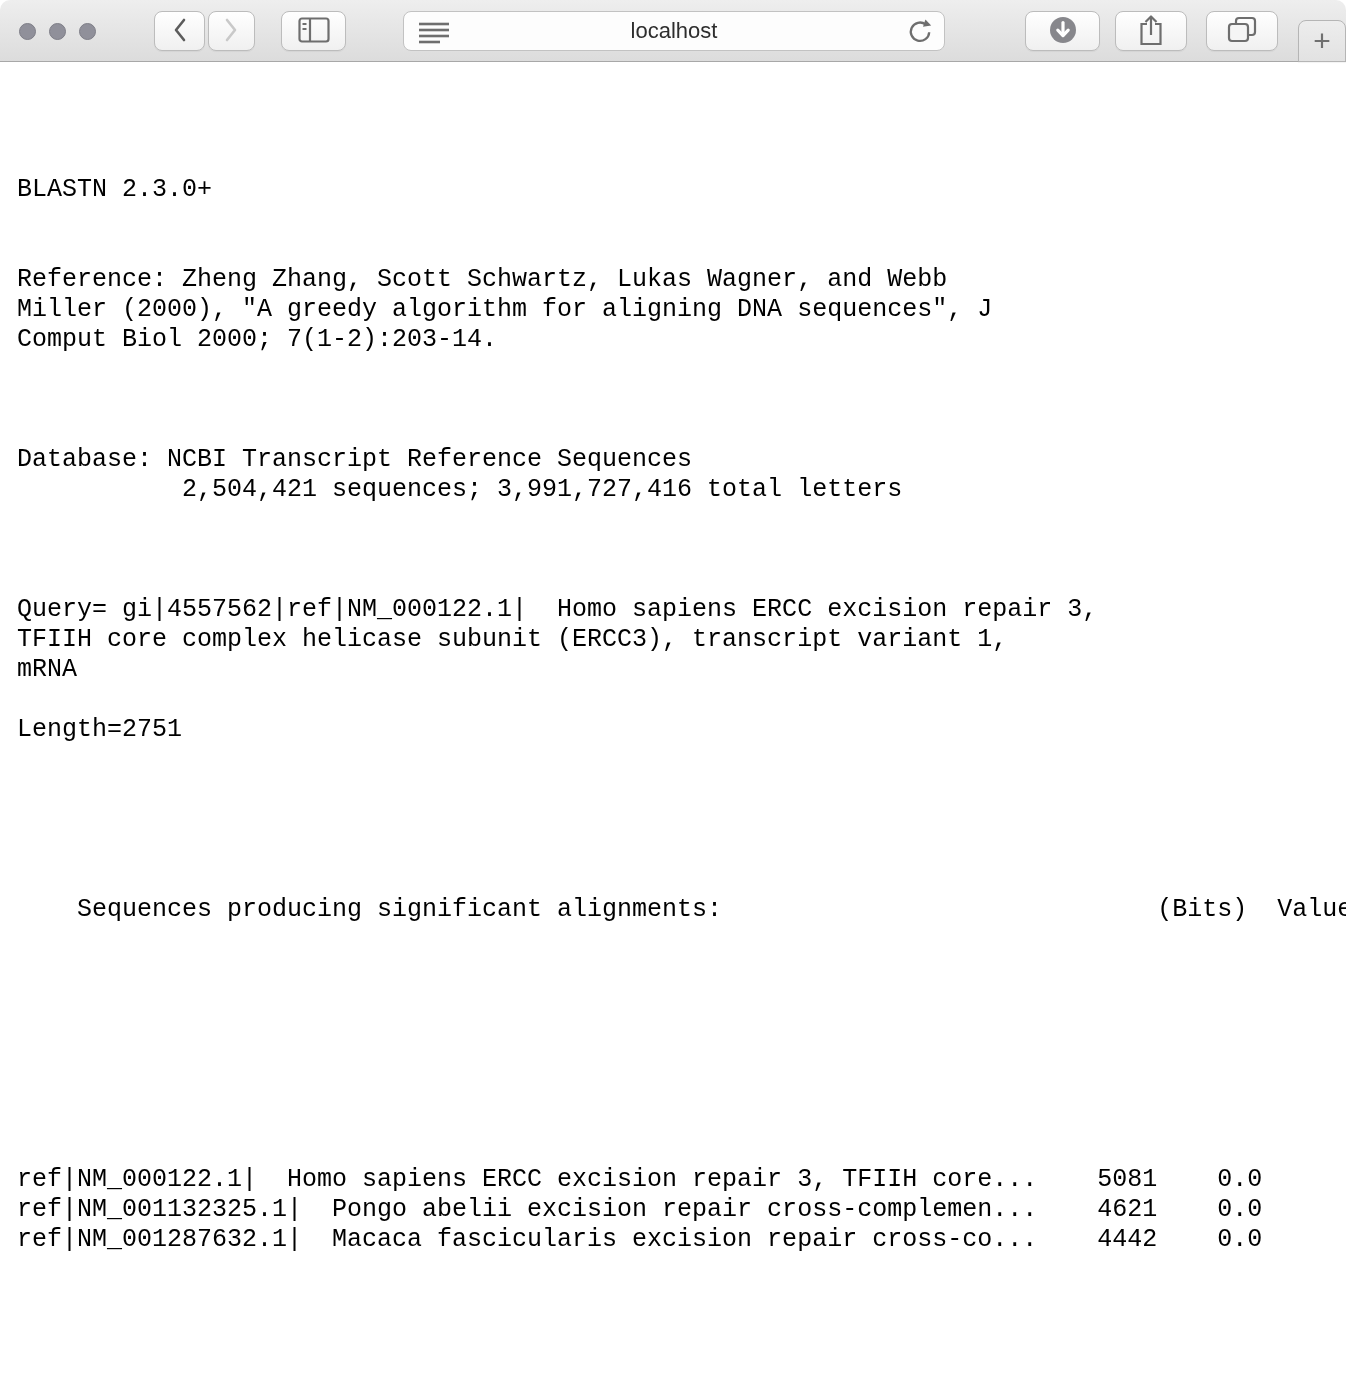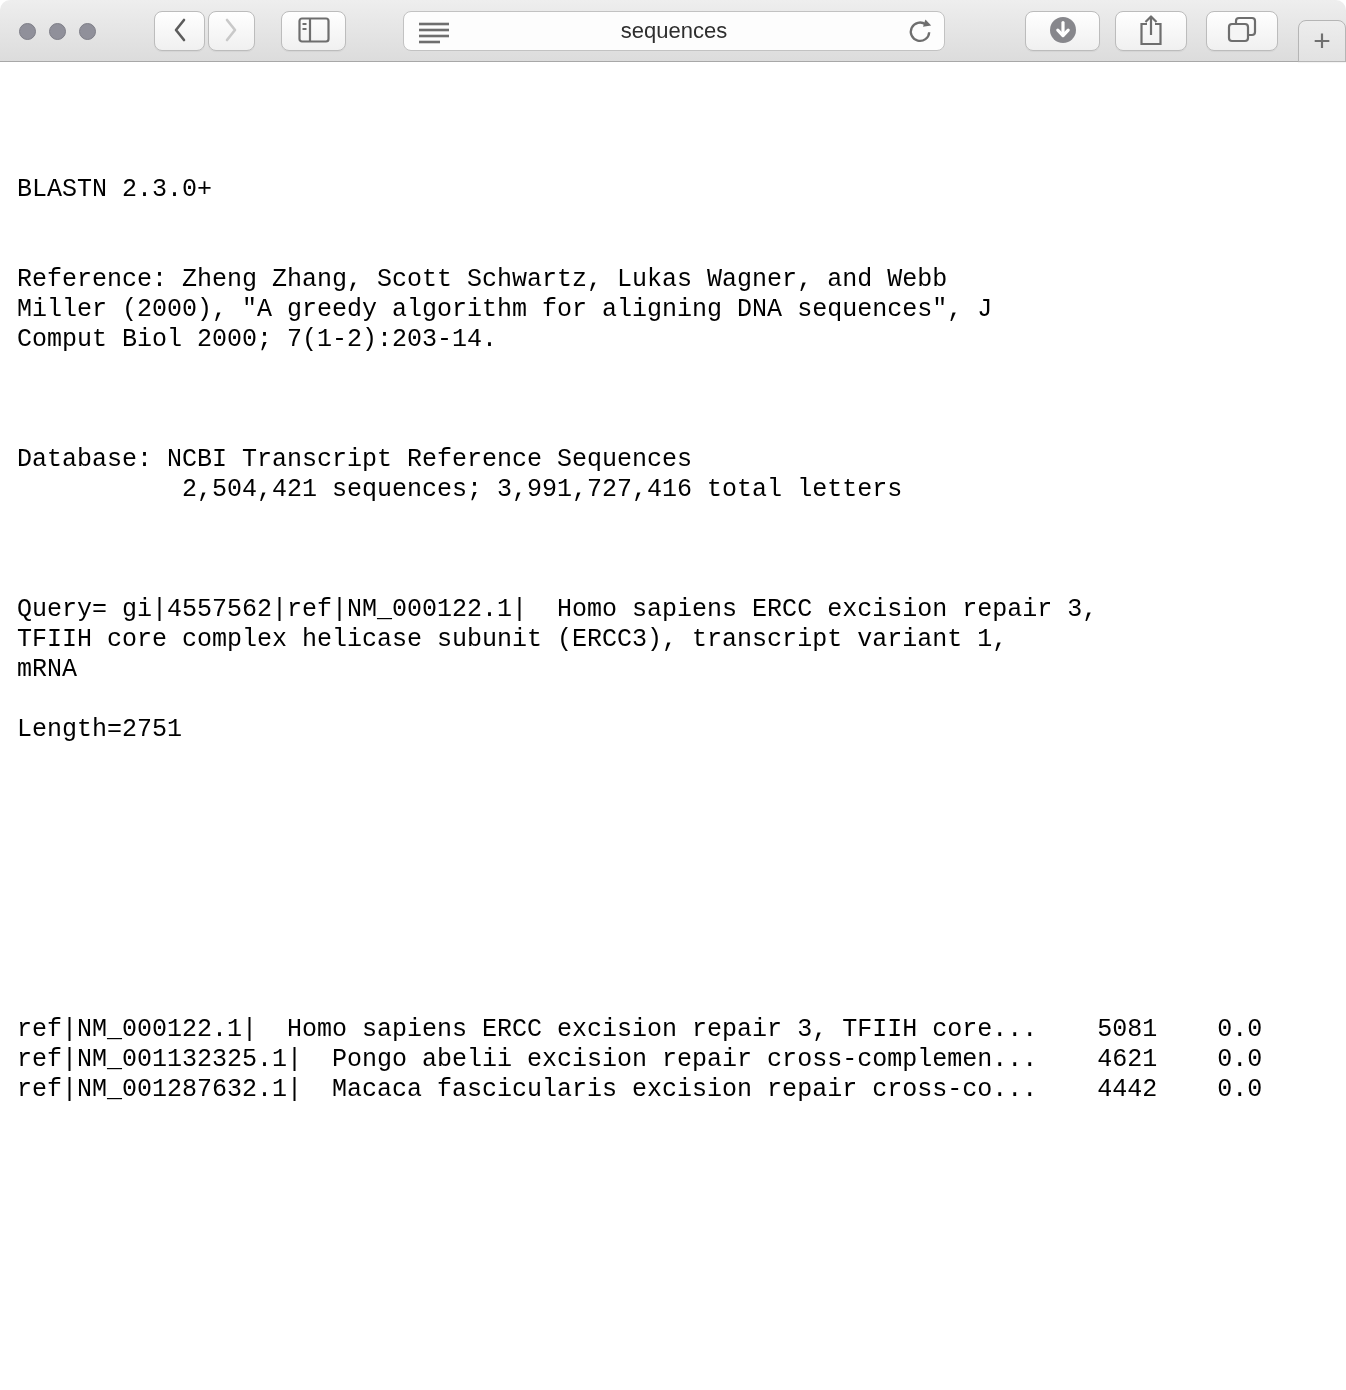--- a/index.html
+++ b/index.html
@@ -103,21 +103,21 @@
 
   <div class="urlfield">
     <span class="reader">
       <svg width="34" height="26" viewBox="0 0 34 26">
         <line x1="2" y1="5" x2="32" y2="5" stroke="#6e6e6e" stroke-width="2.6"></line>
         <line x1="2" y1="11" x2="32" y2="11" stroke="#6e6e6e" stroke-width="2.6"></line>
         <line x1="2" y1="17" x2="32" y2="17" stroke="#6e6e6e" stroke-width="2.6"></line>
         <line x1="2" y1="23" x2="23" y2="23" stroke="#6e6e6e" stroke-width="2.6"></line>
       </svg>
     </span>
-    <span class="urltext">sequences</span>
+    <span class="urltext">localhost</span>
     <span class="reload">
       <svg width="26" height="26" viewBox="0 0 26 26">
         <path d="M18.6 5.4 A9.2 9.2 0 1 0 22.2 13.2" fill="none" stroke="#6e6e6e" stroke-width="2.3"></path>
         <polygon points="18.4,0.6 24.2,6.4 16,7.8" fill="#6e6e6e"></polygon>
       </svg>
     </span>
   </div>
 
   <button class="tbtn btn-downloads">
     <span>
@@ -151,17 +151,20 @@
   <button class="tbtn btn-newtab">
     <span>+</span>
   </button>
 </div>
 
 <div class="report">
 
   <div id="report-lines"><div class="line">BLASTN 2.3.0+</div><div class="line">&nbsp;</div><div class="line">&nbsp;</div><div class="line">Reference: Zheng Zhang, Scott Schwartz, Lukas Wagner, and Webb</div><div class="line">Miller (2000), "A greedy algorithm for aligning DNA sequences", J</div><div class="line">Comput Biol 2000; 7(1-2):203-14.</div><div class="line">&nbsp;</div><div class="line">&nbsp;</div><div class="line">&nbsp;</div><div class="line">Database: NCBI Transcript Reference Sequences</div><div class="line">           2,504,421 sequences; 3,991,727,416 total letters</div><div class="line">&nbsp;</div><div class="line">&nbsp;</div><div class="line">&nbsp;</div><div class="line">Query= gi|4557562|ref|NM_000122.1|  Homo sapiens ERCC excision repair 3,</div><div class="line">TFIIH core complex helicase subunit (ERCC3), transcript variant 1,</div><div class="line">mRNA</div><div class="line">&nbsp;</div><div class="line">Length=2751</div></div>
 
 
+  <div class="row">
+    <span class="ctext">Sequences producing significant alignments:</span><span class="cscore">(Bits)</span><span class="ceval">Value</span>
+  </div>
 
   <div class="blankrow"></div>
 
   <div id="hits"><div class="row"><span class="ctext">ref|NM_000122.1|  Homo sapiens ERCC excision repair 3, TFIIH core...</span><span class="cscore">5081</span><span class="ceval">0.0</span></div><div class="row"><span class="ctext">ref|NM_001132325.1|  Pongo abelii excision repair cross-complemen...</span><span class="cscore">4621</span><span class="ceval">0.0</span></div><div class="row"><span class="ctext">ref|NM_001287632.1|  Macaca fascicularis excision repair cross-co...</span><span class="cscore">4442</span><span class="ceval">0.0</span></div></div>
 </div>
 
 </body></html>

